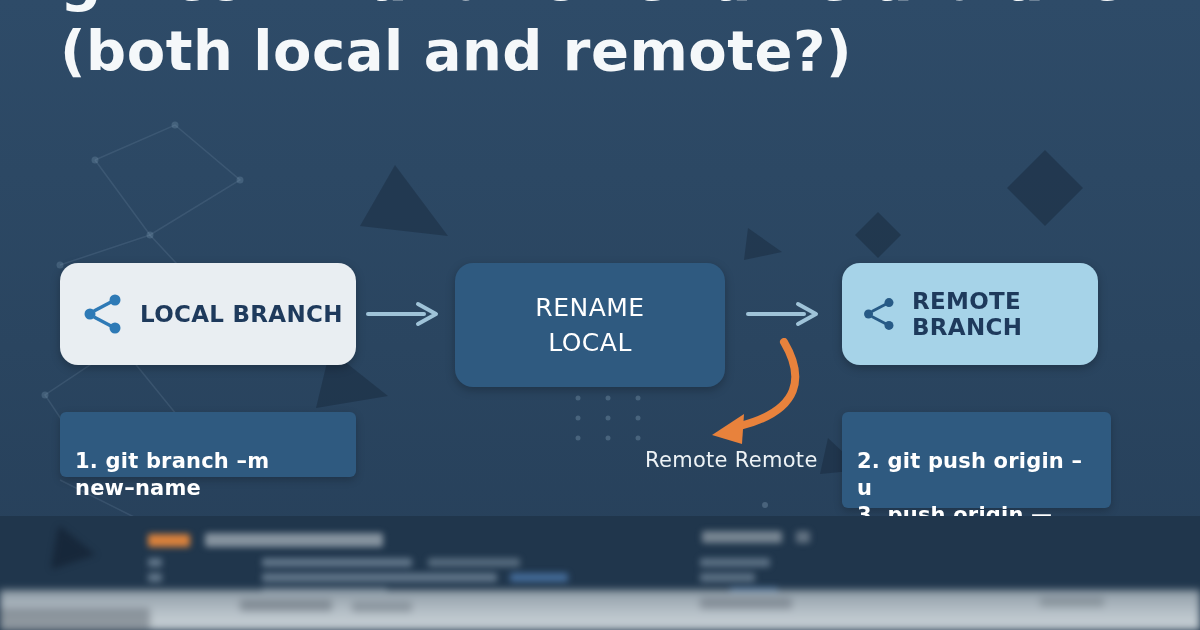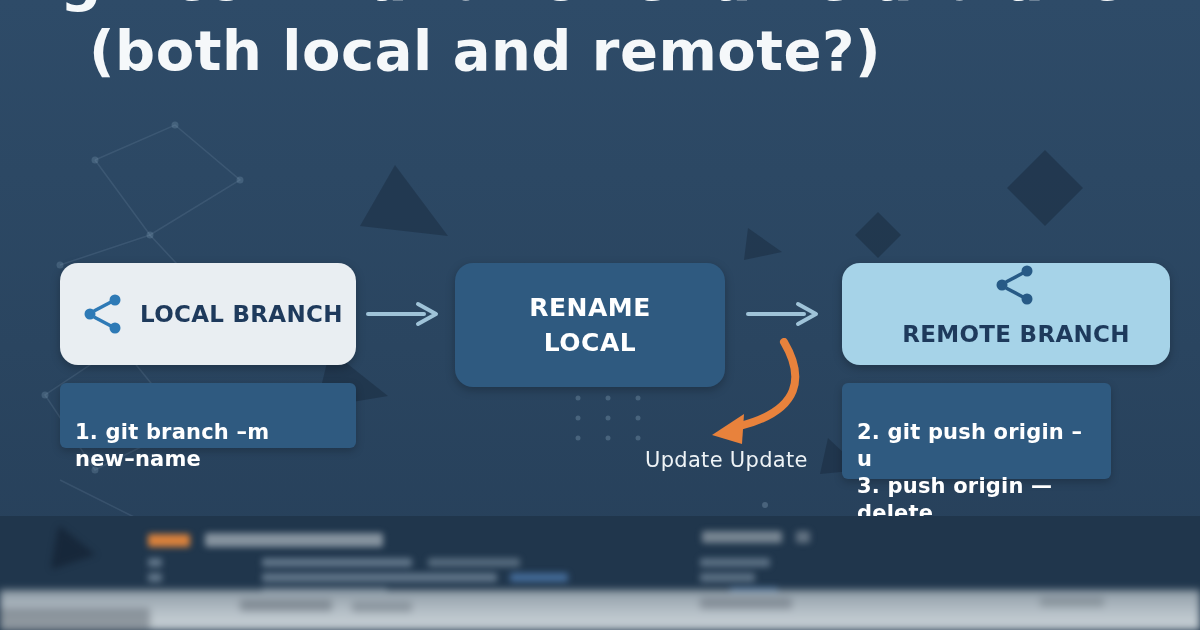--- a/index.html
+++ b/index.html
@@ -8,48 +8,48 @@
     background:linear-gradient(180deg,#2e4b68 0%,#2a4560 55%,#263f59 100%);
     font-family:"DejaVu Sans","Liberation Sans",sans-serif;
   }
   
   .title-line1{
     position:absolute;left:60px;top:-54px;font-size:58px;font-weight:700;
     color:#f5f8fa;white-space:nowrap;letter-spacing:0.5px;
   }
   .title-line2{
     position:absolute;left:60px;top:18px;font-size:56px;font-weight:700;
-    color:#f5f8fa;white-space:nowrap;letter-spacing:0.5px;margin-left:29px;
+    color:#f5f8fa;white-space:nowrap;letter-spacing:0.5px;
   }
   
   .fbox{position:absolute;border-radius:18px;box-sizing:border-box;}
   .box-local{
     left:60px;top:263px;width:296px;height:102px;background:#e9eef2;
     display:flex;align-items:center;gap:14px;padding-left:22px;
     box-shadow:0 3px 10px rgba(0,0,0,0.25);
   }
   .box-remote{
-    left:842px;top:263px;width:328px;height:102px;background:#a6d3e8;
+    left:842px;top:263px;width:256px;height:102px;background:#a6d3e8;
     display:flex;align-items:center;gap:14px;padding-left:20px;
     box-shadow:0 3px 10px rgba(0,0,0,0.25);
-    flex-direction:column;
   }
   .box-rename{
     left:455px;top:263px;width:270px;height:124px;background:#2f5a80;
     display:flex;align-items:center;justify-content:center;text-align:center;
-    color:#ffffff;font-size:25px;font-weight:700;line-height:1.4;
+    color:#ffffff;font-size:25px;font-weight:400;line-height:1.4;
     white-space:pre-line;letter-spacing:0.5px;
     box-shadow:0 3px 10px rgba(0,0,0,0.25);
   }
   .box-label{font-size:23px;font-weight:700;color:#1e3a5c;letter-spacing:0.3px;}
   .cmd-box{
     position:absolute;background:#2f5a80;border-radius:6px;color:#ffffff;
     font-size:21px;font-weight:700;line-height:1.28;white-space:pre-line;
     padding:9px 15px;box-sizing:border-box;letter-spacing:0.2px;
     box-shadow:0 3px 8px rgba(0,0,0,0.22);
+    margin-top:29px;
   }
   .cmd-local{left:60px;top:383px;width:296px;height:65px;}
   .cmd-remote{left:842px;top:383px;width:269px;height:96px;}
   .flow-arrow{position:absolute;}
   .arrow-1{left:366px;top:300px;}
   .arrow-2{left:746px;top:300px;}
   .orange-arrow{position:absolute;left:700px;top:338px;}
   .update-label{
     position:absolute;left:645px;top:448px;font-size:21px;color:#eef3f6;
     letter-spacing:0.3px;
@@ -183,21 +183,21 @@
     <span>2. git push origin –u
 3.  push origin —delete
  old-name</span>
   </div>
 
   <svg class="orange-arrow" width="115" height="112" viewBox="0 0 115 112" aria-hidden="true">
     <path d="M84,4 C104,38 102,72 40,88" fill="none" stroke="#e8823c" stroke-width="8" stroke-linecap="round"></path>
     <polygon points="12,97 44,76 42,106" fill="#e8823c"></polygon>
   </svg>
 
-  <div class="update-label">Update Update</div>
+  <div class="update-label">Remote Remote</div>
 
   <div class="shot">
     <div class="shot-blur">
       <div class="play-tri"></div>
       <div class="bar" style="left:148px;top:18px;width:42px;height:13px;background:#d8813c;"></div>
       <div class="bar" style="left:205px;top:17px;width:178px;height:14px;background:rgba(150,162,173,0.85);"></div>
       <div class="bar" style="left:702px;top:15px;width:80px;height:12px;background:rgba(140,152,163,0.8);"></div>
       <div class="bar" style="left:796px;top:15px;width:14px;height:12px;background:rgba(140,152,163,0.6);"></div>
 
       <div class="bar" style="left:148px;top:42px;width:14px;height:9px;background:rgba(148,168,185,0.55);"></div>

